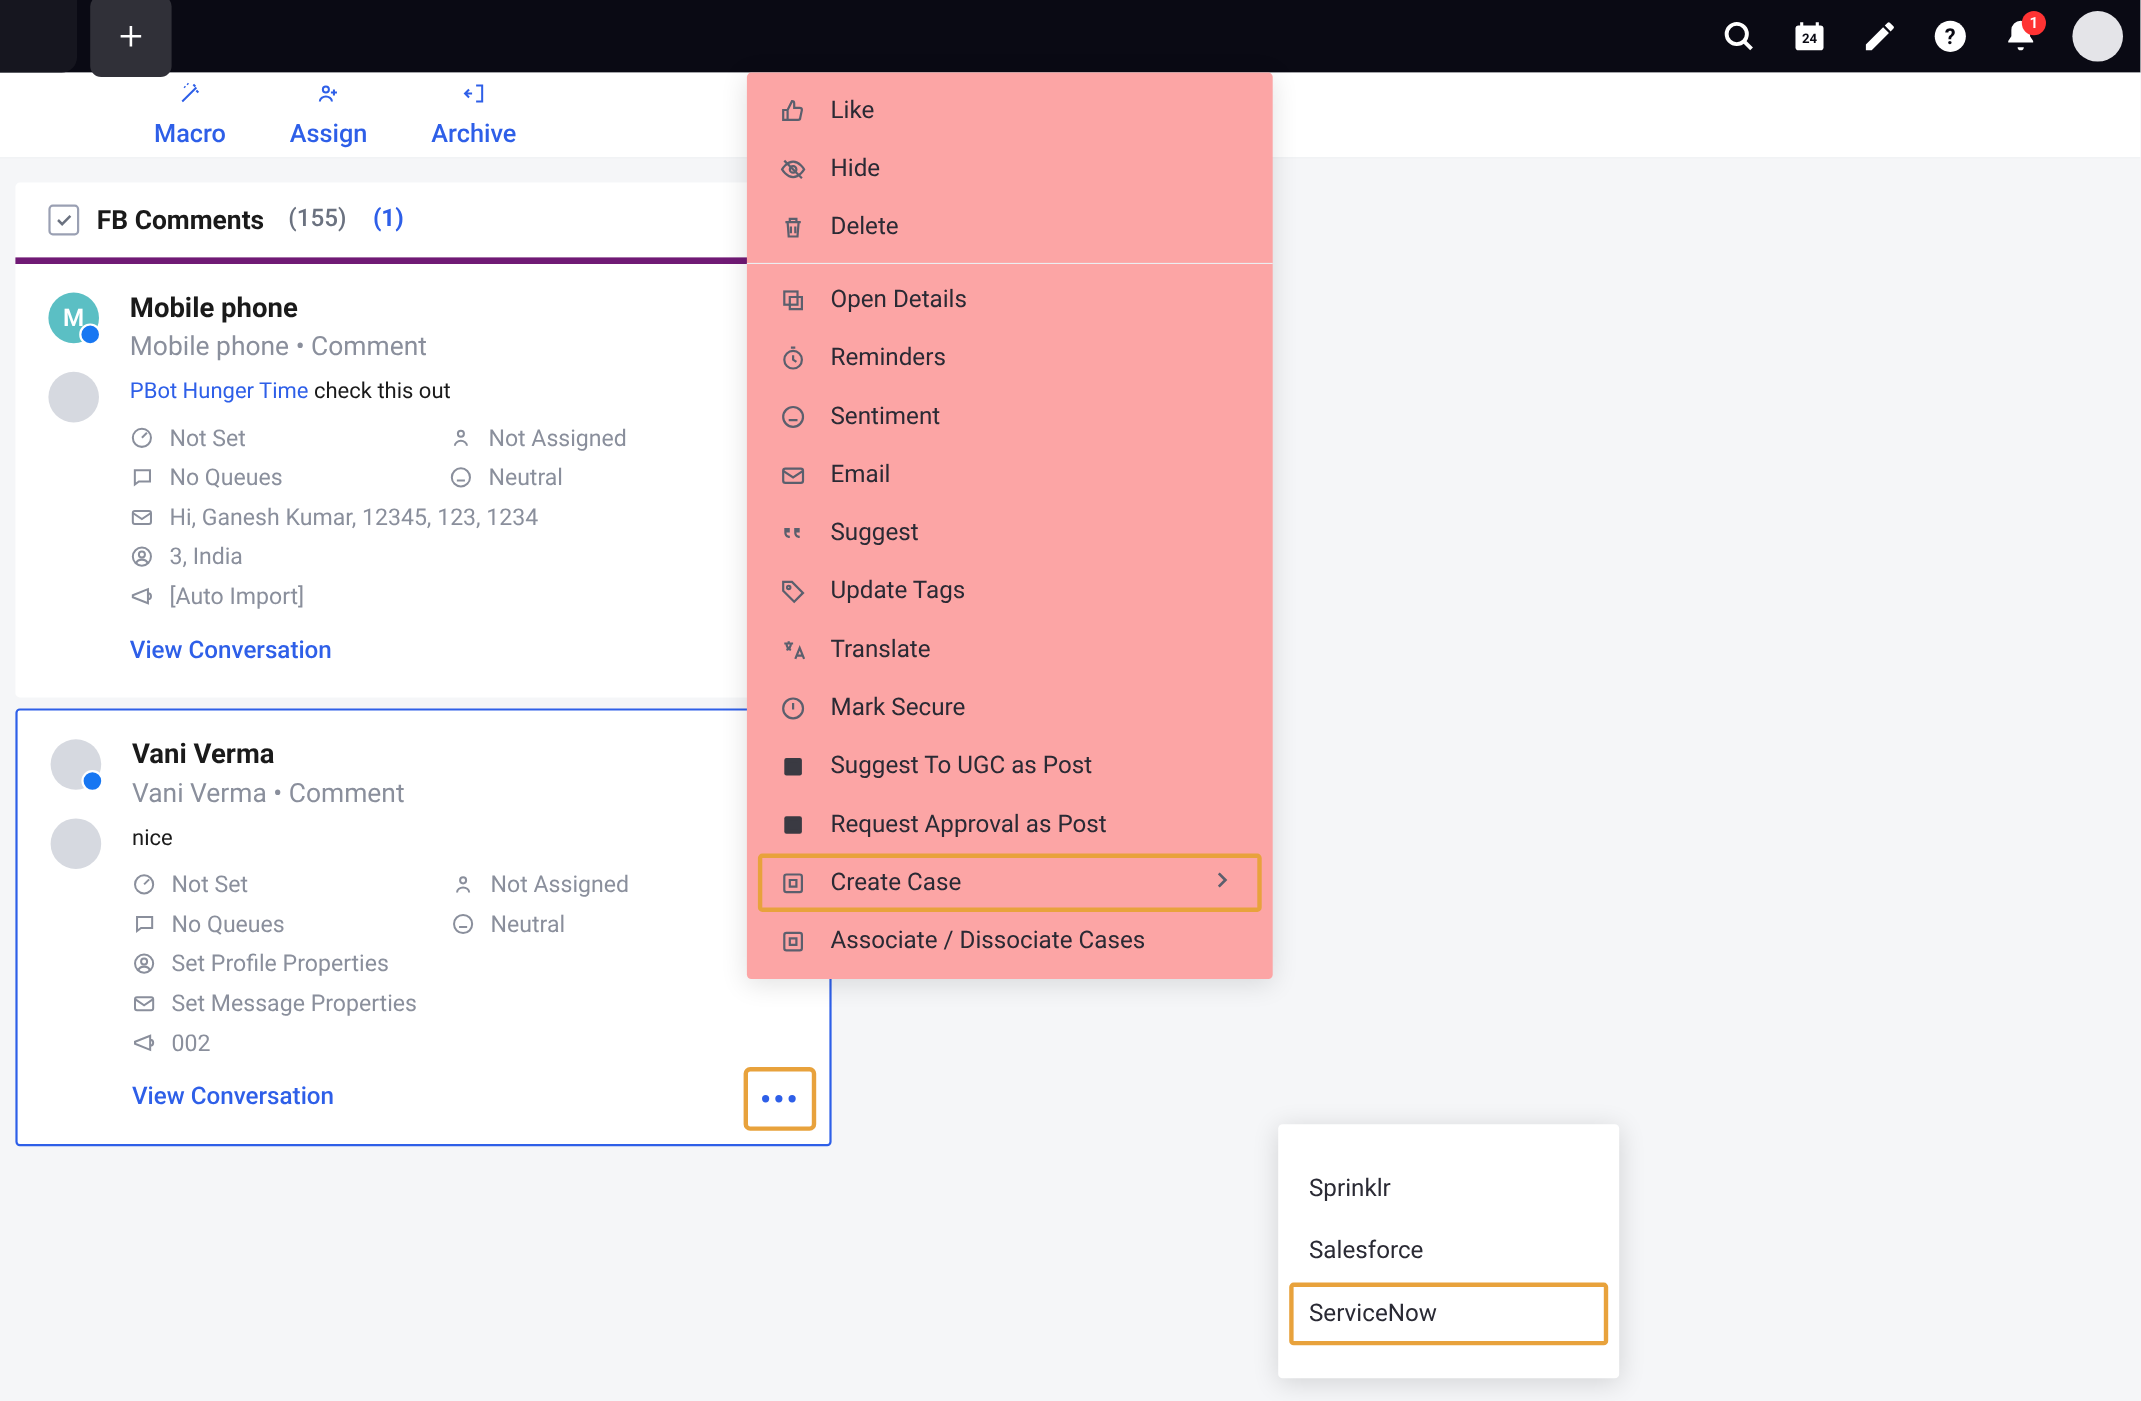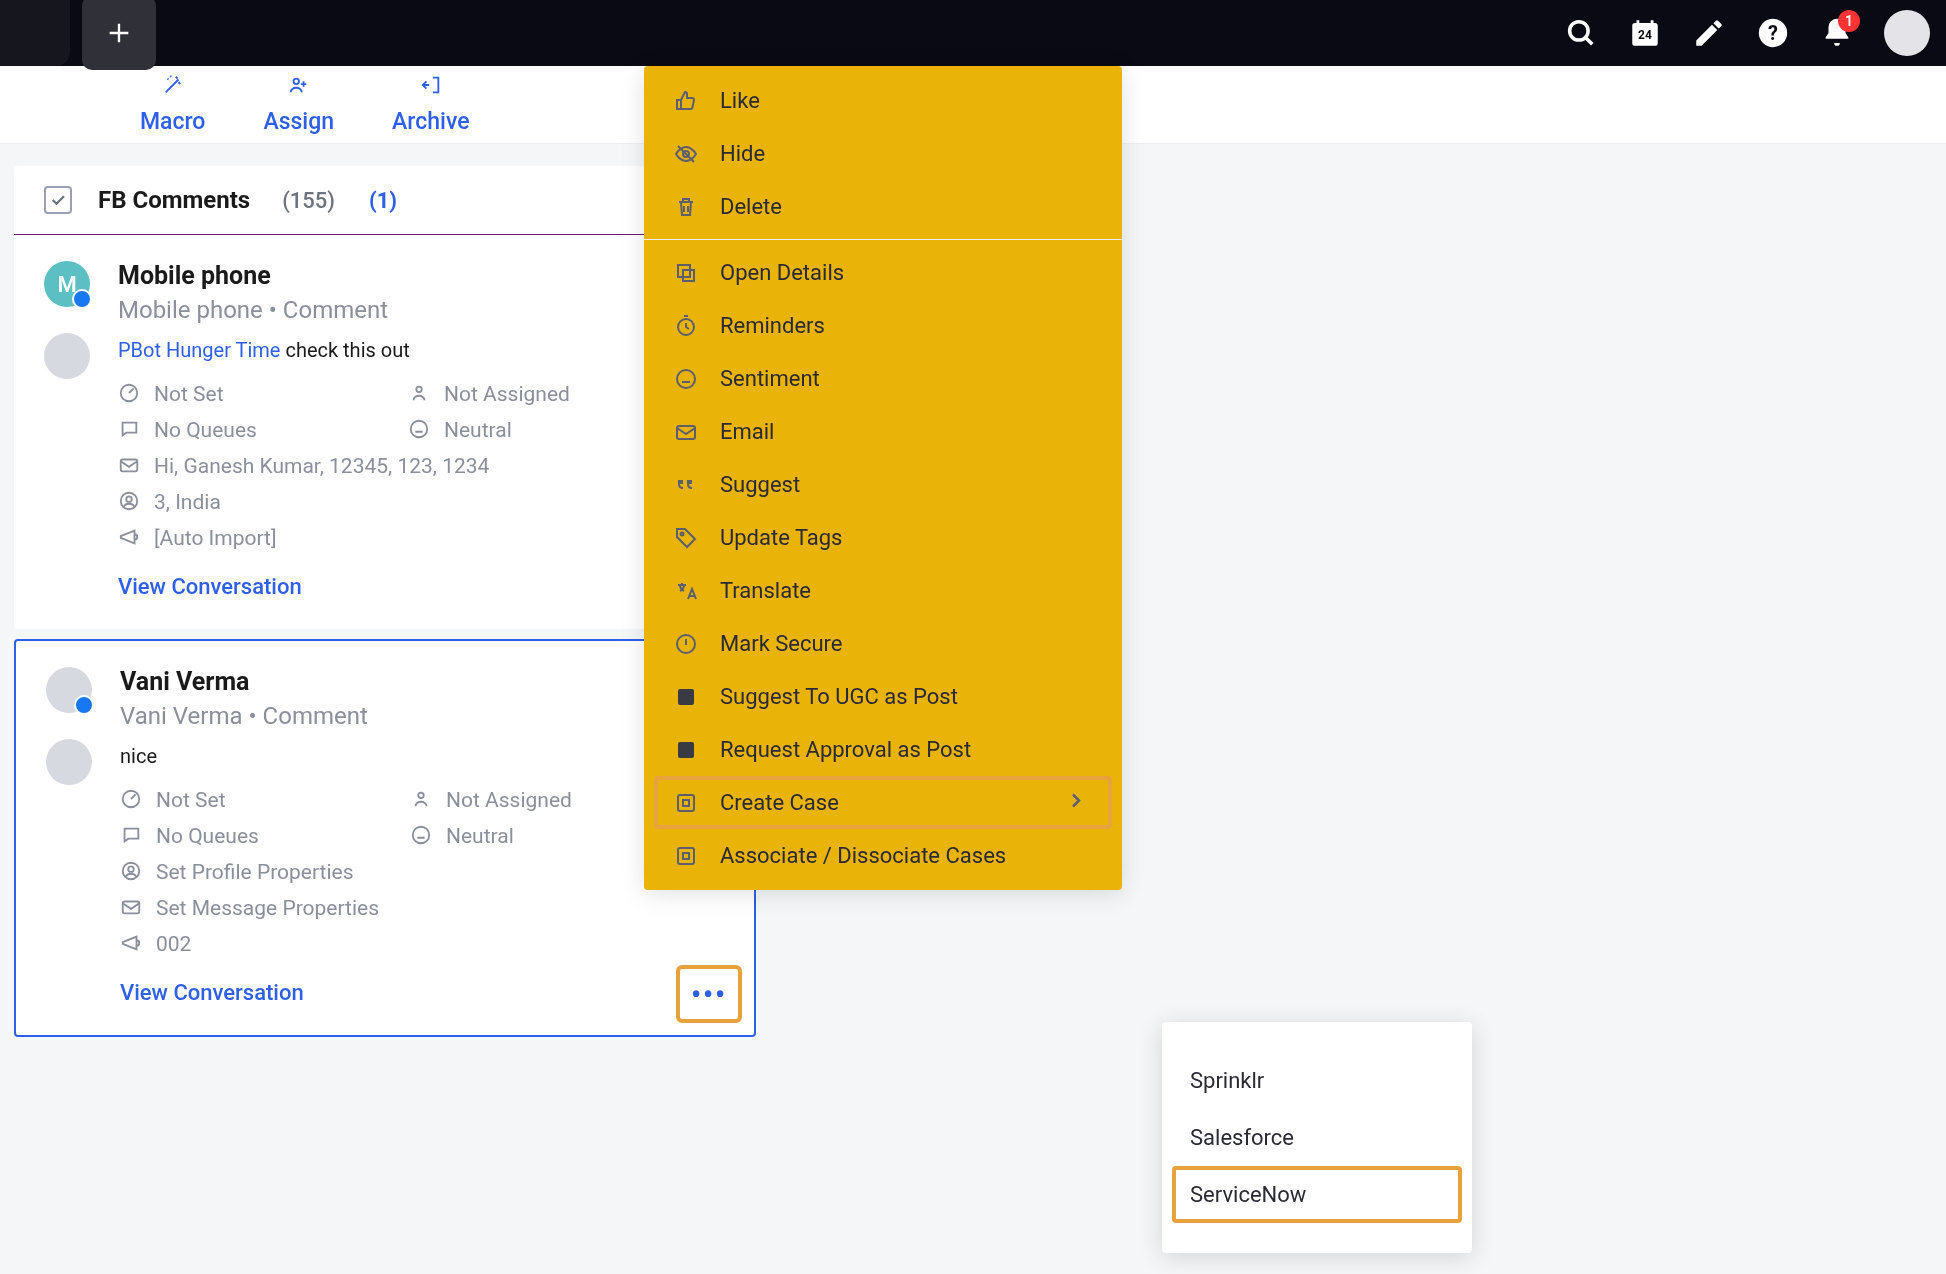--- a/index.html
+++ b/index.html
@@ -106,24 +106,24 @@
   }
 
   .panel {
     background: #fff;
     width: 742px;
     border-radius: 4px;
     margin-bottom: 10px;
   }
   .panel-header {
     display: flex;
-    align-items: center;
-    gap: 26px;
+    align-items: flex-start;
+    gap: 16px;
     padding: 20px 30px;
-    border-bottom: 1px solid #701a75;
+    border-bottom: 6px solid #701a75;
   }
   .checkbox {
     width: 28px;
     height: 28px;
     border: 2px solid #9aa0b3;
     border-radius: 4px;
     display: flex;
     align-items: center;
     justify-content: center;
   }
@@ -232,24 +232,24 @@
     align-items:center;
     justify-content:center;
     color:#2e5fe8;
     font-size:28px;
     font-weight:700;
     letter-spacing:2px;
   }
 
   .context-menu {
     position: absolute;
-    left: 644px;
+    left: 679px;
     top: 66px;
     width: 478px;
-    background: #eab308;
+    background: #fca5a5;
     border-radius: 4px;
     box-shadow: 0 4px 24px rgba(0,0,0,0.12);
     padding: 8px 0;
     z-index: 50;
   }
   .context-menu .sep {
     height:1px; background:#eceef1; margin: 6px 0;
   }
   .menu-item {
     display: flex;

